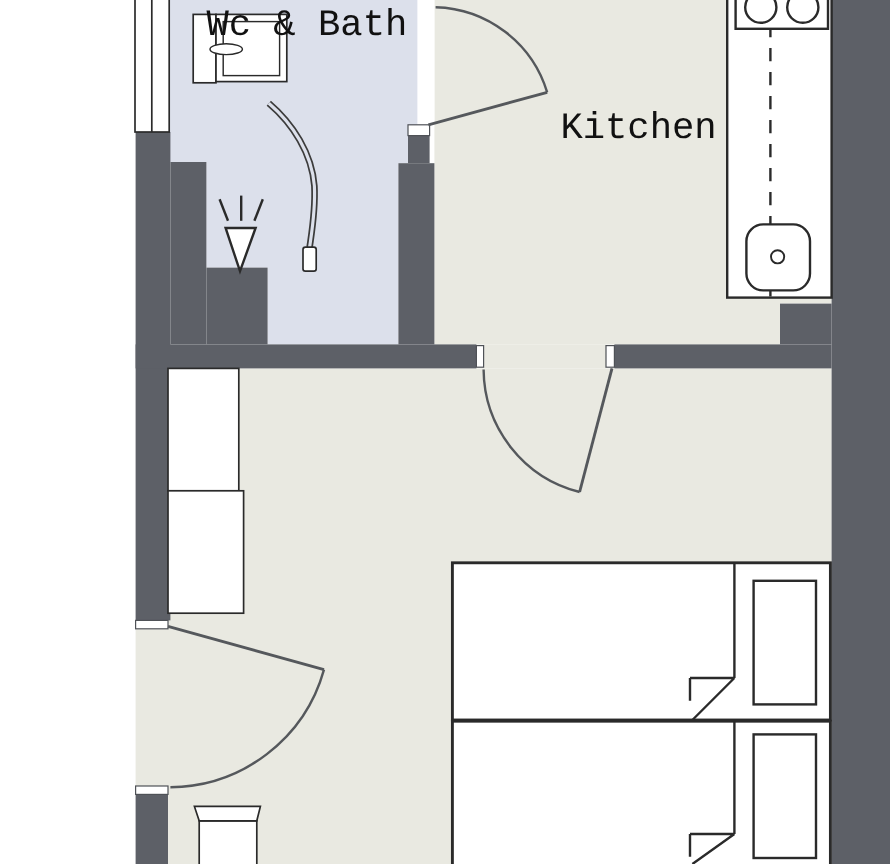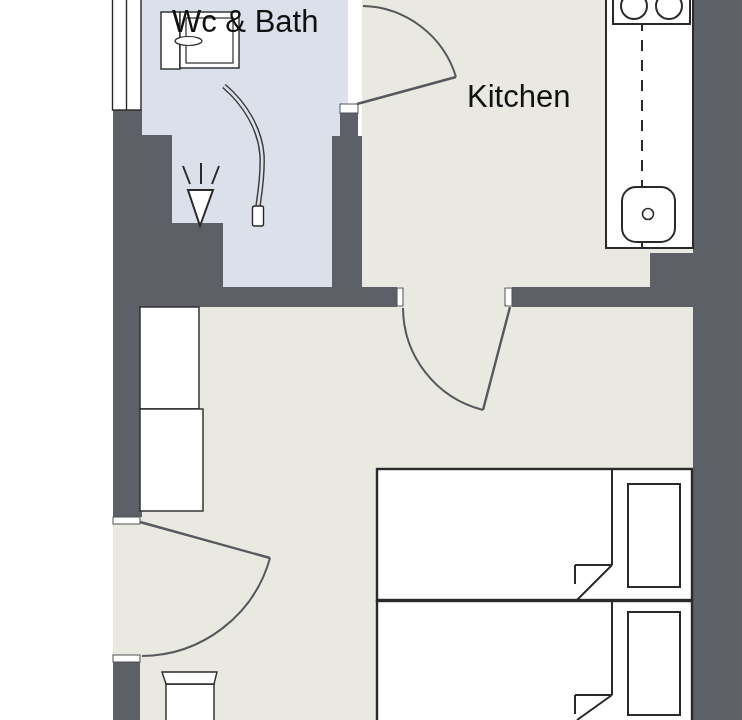--- a/index.html
+++ b/index.html
@@ -14,24 +14,24 @@
   .floor{fill:var(--room-floor);}
   .gap{fill:#ffffff;}
   .jamb{fill:#ffffff;stroke:#4f5257;stroke-width:1;}
   .fx{fill:var(--fixture);stroke:var(--line);stroke-width:2;}
   .fx-thin{fill:var(--fixture);stroke:var(--line);stroke-width:1.4;}
   .ln{fill:none;stroke:var(--line);stroke-width:2;}
   .door{fill:none;stroke:var(--door);stroke-width:2;}
   .leaf{fill:none;stroke:var(--door);stroke-width:2.4;}
   .room-label{
     position:absolute;color:#111;font-size:31px;line-height:1.1;
-    white-space:nowrap;letter-spacing:0px;
+    white-space:nowrap;letter-spacing:0px;font-family:Liberation Mono, monospace;
   }
   #label-bath{left:172px;top:5px;}
-  #label-kitchen{left:467px;top:80px;}
+  #label-kitchen{left:467px;top:91px;}
 </style>
 </head>
 <body>
 
 <div id="stage">
 
   <svg id="plan-svg" width="742" height="720" viewBox="0 0 742 720">
 
     <polygon class="bathfloor" points="141,0 348,0 348,104 340,104 340,136 332,136 332,287 223,287 223,223 172,223 172,135 141,135"></polygon>
     <polygon class="floor" points="362,0 693,0 693,253 650,253 650,287 362,287"></polygon>

